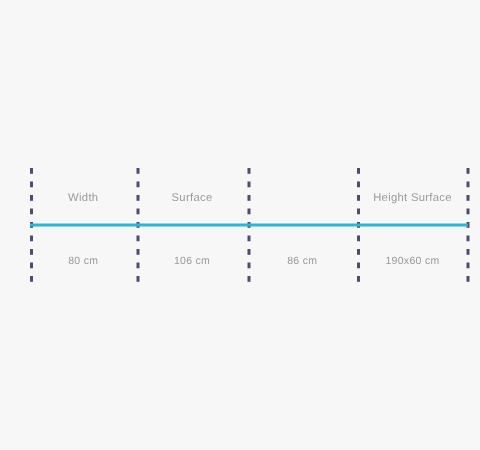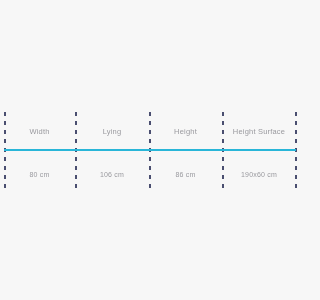--- a/index.html
+++ b/index.html
@@ -9,21 +9,21 @@
   body {
     width: 300px;
     height: 300px;
     background: #f7f7f7;
     font-family: "Liberation Sans", sans-serif;
     overflow: hidden;
   }
 
   #spec-table {
     position: absolute;
-    left: 0;
+    left: 16px;
     top: 0;
     width: 300px;
     height: 300px;
   }
 
   
   .divider {
     position: absolute;
     top: 112px;
     width: 2px;
@@ -83,22 +83,21 @@
 
   <div class="divider" style="left:4px"></div>
   <div class="divider" style="left:75px"></div>
   <div class="divider" style="left:149px"></div>
   <div class="divider" style="left:222px"></div>
   <div class="divider" style="left:295px"></div>
 
   <div class="rule"></div>
 
   <div class="cell header col0">Width</div>
-  <div class="cell header col1">Lying</div>
-  <div class="cell header col2">Height</div>
+  <div class="cell header col1">Surface</div>
   <div class="cell header col3">Height Surface</div>
 
   <div class="cell value col0">80 cm</div>
   <div class="cell value col1">106 cm</div>
   <div class="cell value col2">86 cm</div>
   <div class="cell value col3">190x60 cm</div>
 
 </div>
 
 </body></html>

